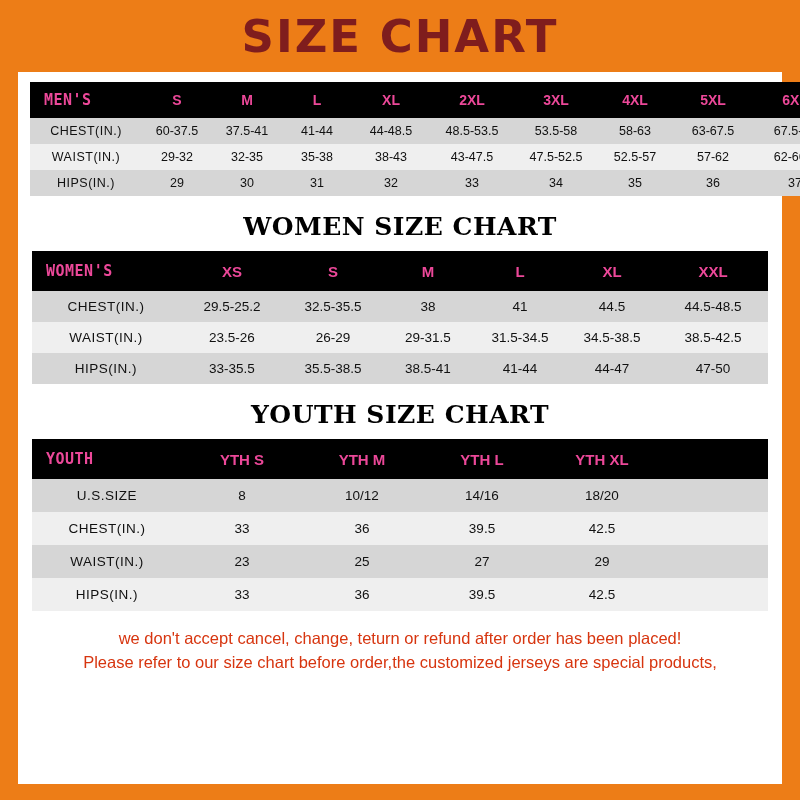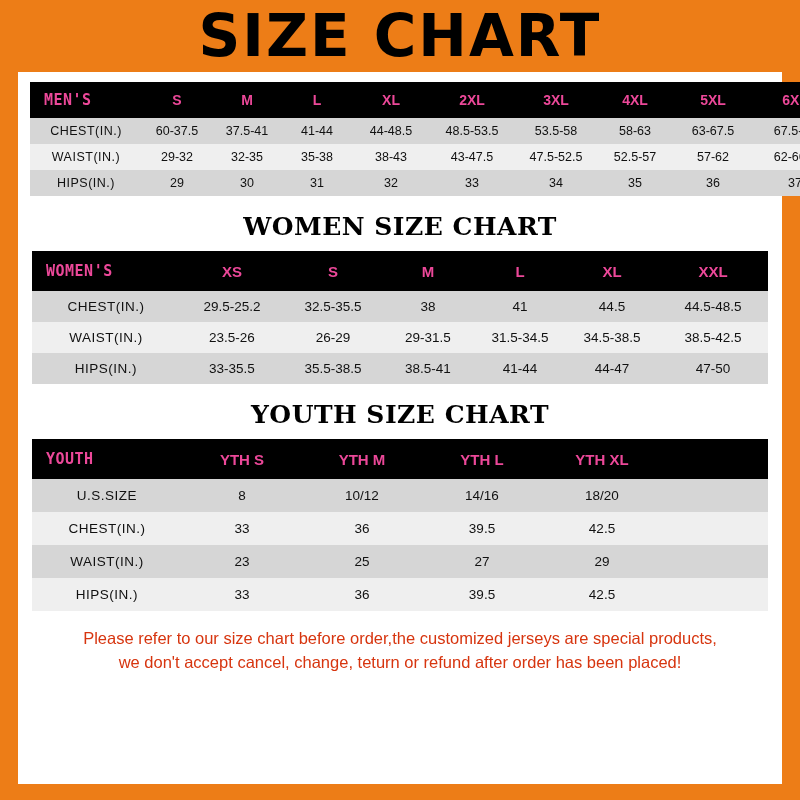--- a/index.html
+++ b/index.html
@@ -25,23 +25,23 @@
   .banner {
     height: 72px;
     background: #ed7d17;
     display: flex;
     align-items: center;
     justify-content: center;
   }
   .banner-title {
     font-family: "DejaVu Sans", sans-serif;
     font-weight: bold;
-    font-size: 58px;
+    font-size: 45px;
     letter-spacing: 2px;
-    color: #000000;
+    color: #7f1d1d;
     line-height: 1;
   }
   .content {
     padding: 0 12px;
     background: #ffffff;
   }
   .section-title {
     text-align: center;
     font-family: "DejaVu Serif", serif;
     font-weight: bold;
@@ -296,20 +296,20 @@
           <td>33</td>
           <td>36</td>
           <td>39.5</td>
           <td>42.5</td>
           <td></td>
         </tr>
       </tbody>
     </table>
 
     <div class="footer-note">
+      <div>we don't accept cancel, change, teturn or refund after order has been placed!</div>
       <div>Please refer to our size chart before order,the customized jerseys are special products,</div>
-      <div>we don't accept cancel, change, teturn or refund after order has been placed!</div>
     </div>
 
   </div>
 
   <div class="footer-bar"></div>
 </div>
 
 </body></html>

